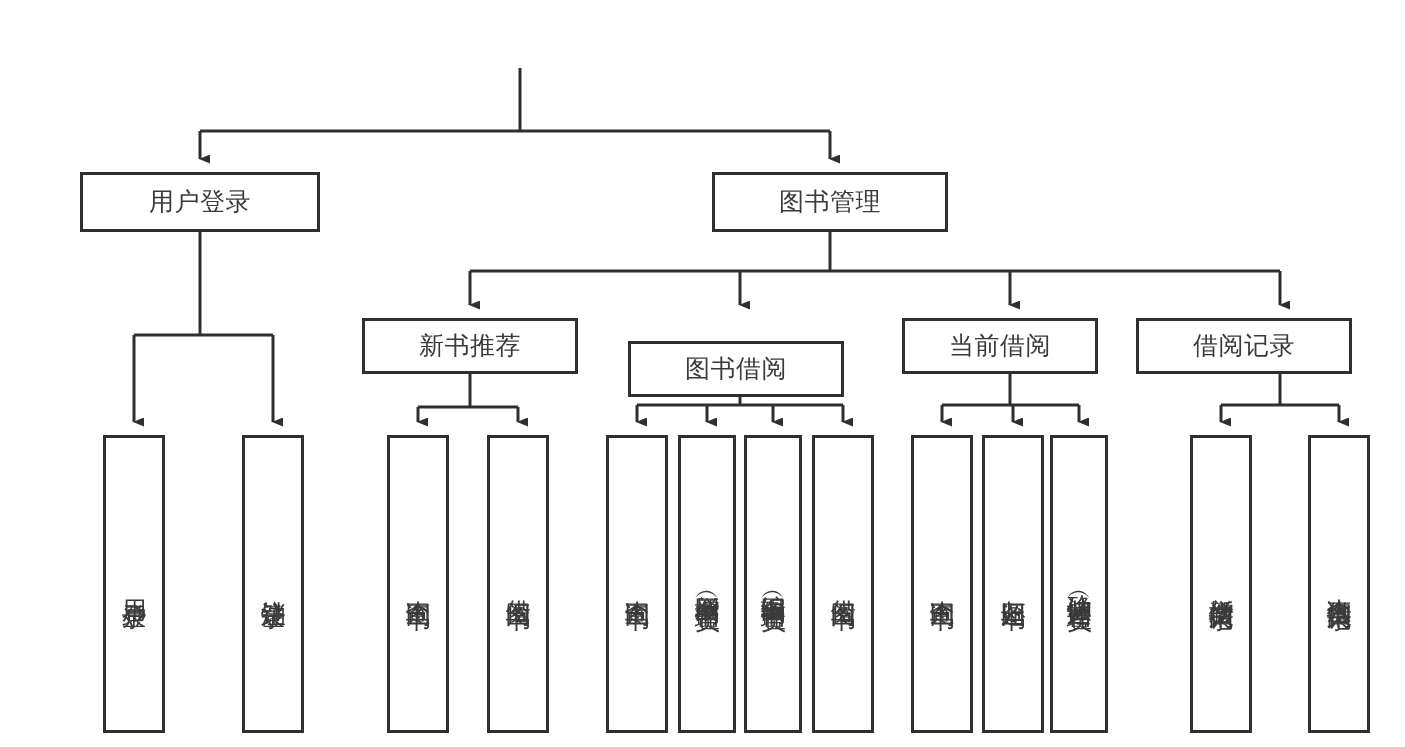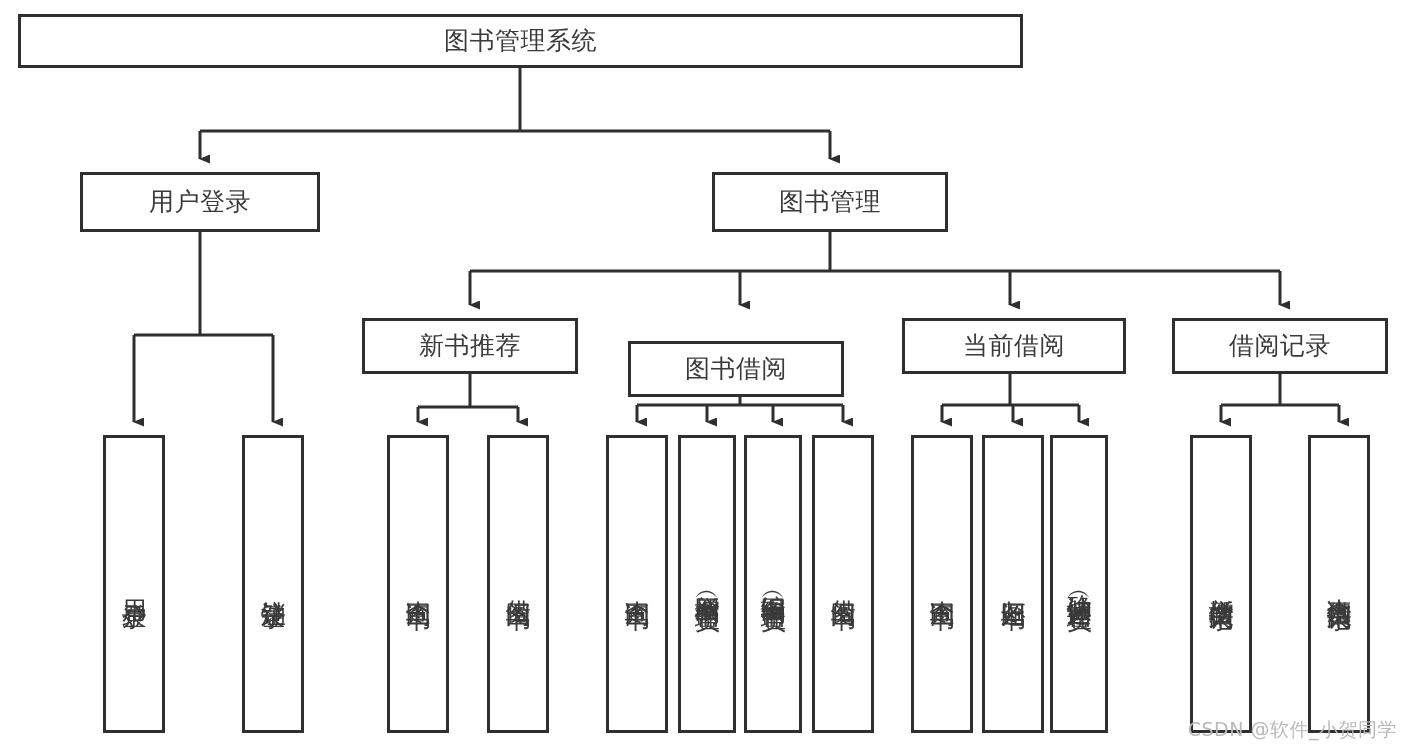--- a/index.html
+++ b/index.html
@@ -101,29 +101,28 @@
         <path d="M942,405 L942,422" stroke="#2f2f2f" stroke-width="3" fill="none" marker-end="url(#arrowhead)"></path>
         <path d="M1013,405 L1013,422" stroke="#2f2f2f" stroke-width="3" fill="none" marker-end="url(#arrowhead)"></path>
         <path d="M1079,405 L1079,422" stroke="#2f2f2f" stroke-width="3" fill="none" marker-end="url(#arrowhead)"></path>
         <path d="M1280,374 L1280,405" stroke="#2f2f2f" stroke-width="3" fill="none"></path>
         <path d="M1221,405 L1339,405" stroke="#2f2f2f" stroke-width="3" fill="none"></path>
         <path d="M1221,405 L1221,422" stroke="#2f2f2f" stroke-width="3" fill="none" marker-end="url(#arrowhead)"></path>
         <path d="M1339,405 L1339,422" stroke="#2f2f2f" stroke-width="3" fill="none" marker-end="url(#arrowhead)"></path>
       </g>
   </svg>
 
-  <div class="node horiz" style="left: 18px; top: 14px; width: 1005px; height: 54px;">图书管理系统</div>
 
   <div class="node horiz" style="left: 80px; top: 172px; width: 240px; height: 60px;">用户登录</div>
   <div class="node horiz" style="left: 712px; top: 172px; width: 236px; height: 60px; text-align: center;">图书管理</div>
 
   <div class="node horiz" style="left: 362px; top: 318px; width: 216px; height: 56px; text-align: right;">新书推荐</div>
   <div class="node horiz" style="left: 628px; top: 318px; width: 216px; height: 56px; margin-top: 23px;">图书借阅</div>
-  <div class="node horiz" style="left: 902px; top: 318px; width: 224px; height: 56px;">当前借阅</div>
-  <div class="node horiz" style="left: 1172px; top: 318px; width: 216px; height: 56px;">借阅记录</div>
+  <div class="node horiz" style="left: 902px; top: 318px; width: 196px; height: 56px;">当前借阅</div>
+  <div class="node horiz" style="left: 1136px; top: 318px; width: 216px; height: 56px;">借阅记录</div>
 
   <div class="node vert" style="left: 103px; top: 435px; width: 62px; height: 298px;">
     <span class="vlabel">用户登录</span>
   </div>
   <div class="node vert" style="left: 242px; top: 435px; width: 62px; height: 298px;">
     <span class="vlabel">注销登录</span>
   </div>
   <div class="node vert" style="left: 387px; top: 435px; width: 62px; height: 298px;">
     <span class="vlabel">查询图书</span>
   </div>
@@ -151,15 +150,14 @@
   <div class="node vert" style="left: 1050px; top: 435px; width: 58px; height: 298px;">
     <span class="vlabel">确认归还（管理员）</span>
   </div>
   <div class="node vert" style="left: 1190px; top: 435px; width: 62px; height: 298px;">
     <span class="vlabel">新增借阅记录</span>
   </div>
   <div class="node vert" style="left: 1308px; top: 435px; width: 62px; height: 298px;">
     <span class="vlabel">查询借阅记录</span>
   </div>
 
-  <div class="watermark">CSDN @软件_小贺同学</div>
 
 </div>
 
 </body></html>

